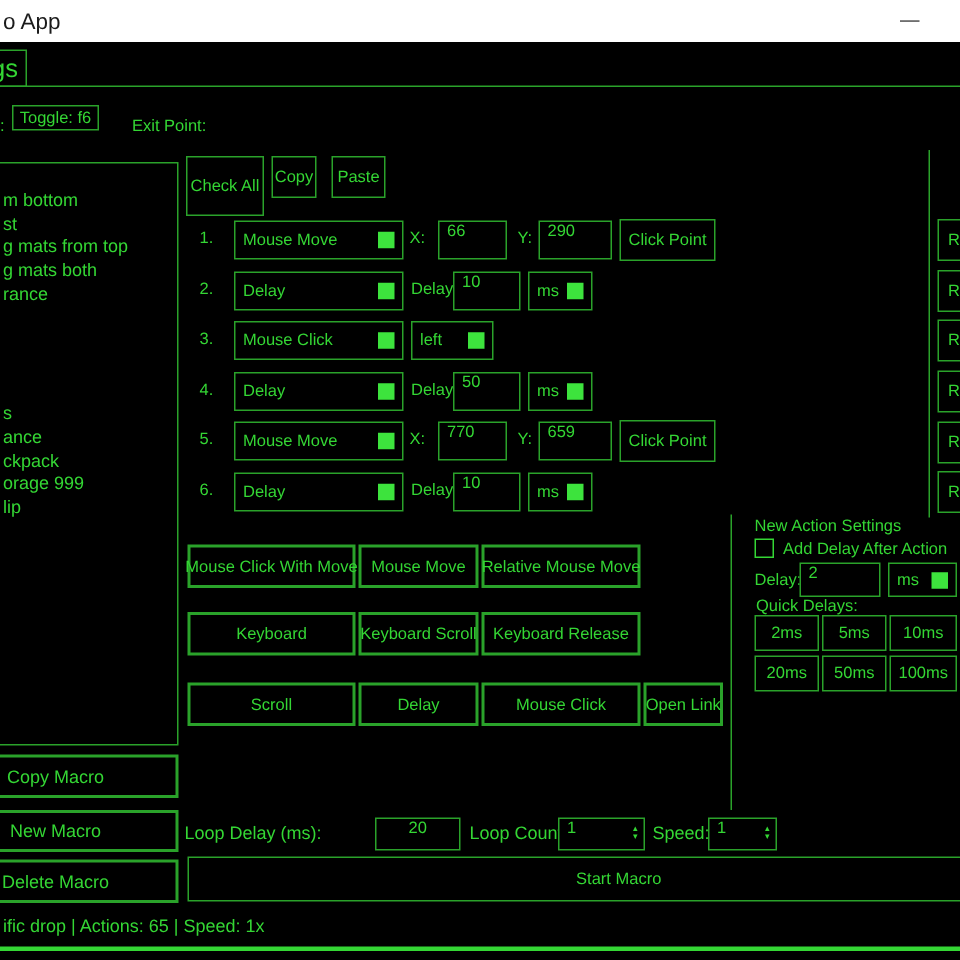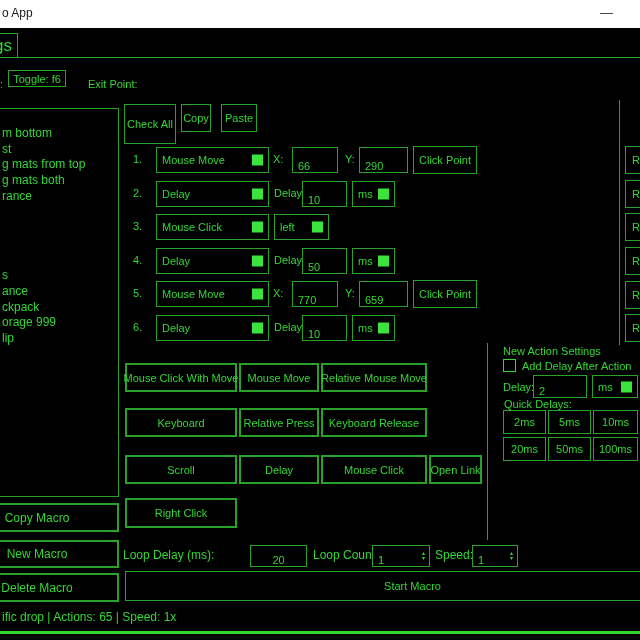--- a/index.html
+++ b/index.html
@@ -10,39 +10,39 @@
   *{box-sizing:border-box;margin:0;padding:0}
   body{background:#000;font-family:"Liberation Sans",sans-serif}
   #screen{position:relative;width:640px;height:640px;background:#000;overflow:hidden}
   .abs{position:absolute}
   .lbl{position:absolute;color:var(--g);font-size:11px;white-space:nowrap;line-height:13px}
   .lbl12{position:absolute;color:var(--g);font-size:12px;white-space:nowrap;line-height:14px}
   .btn{position:absolute;background:#000;border:1px solid var(--gb);color:var(--g);
        display:flex;align-items:center;justify-content:center;font-size:11px;white-space:nowrap;cursor:default}
   .b2{border-width:2px}
   .inp{position:absolute;background:#000;border:1px solid var(--gb);color:var(--g);
-       font-size:11px;display:flex;align-items:flex-end;padding-left:5px;white-space:nowrap}
+       font-size:11px;display:flex;align-items:flex-start;padding-left:5px;white-space:nowrap}
   .inp.ctr{justify-content:center;padding-left:0}
   .dd{position:absolute;background:#000;border:1px solid var(--gb);color:var(--g);
       font-size:11px;display:flex;align-items:center;padding-left:5px;white-space:nowrap}
   .sq{position:absolute;right:5px;top:50%;transform:translateY(-50%);width:11px;height:11px;
       background:var(--gq);font-size:0;overflow:hidden}
   .line{position:absolute;background:var(--gb)}
   .spin{position:absolute;right:4px;top:50%;transform:translateY(-50%);display:flex;flex-direction:column;
         align-items:center;color:var(--g);font-size:6px;line-height:5px}
   .check{position:absolute;width:13px;height:13px;background:#000;border:1px solid var(--g)}
   .li{height:15.8px;line-height:15.8px;padding-left:13px;font-size:12px;color:var(--g);white-space:nowrap}
 </style>
 </head>
 <body>
 
 <div id="screen">
 
   <div class="abs" style="left:0;top:0;width:640px;height:28px;background:#fff">
-    <span style="position:absolute;left:2px;top:6px;font-size:12px;color:#1b1b1b">o App</span>
+    <span style="position:absolute;left:2px;top:6px;font-size:15px;color:#1b1b1b">o App</span>
     <span style="position:absolute;left:600px;top:5px;font-size:13px;color:#333">—</span>
   </div>
 
   <div class="abs" style="left:-20px;top:33px;width:38px;height:25px;border:1px solid var(--gb);background:#000;
               display:flex;align-items:center;justify-content:flex-end;padding-right:5px">
     <span style="color:var(--g);font-size:17px">gs</span>
   </div>
   <div class="line" style="left:0;top:57px;width:640px;height:1px"></div>
 
   <span class="lbl" style="left:0;top:78px">:</span>
@@ -163,29 +163,28 @@
   </div>
   <div class="btn" style="left:625px;top:314px;width:30px;height:28px;justify-content:flex-start;padding-left:6px">R</div>
 
   <div class="line" style="left:619px;top:100px;width:1px;height:245px"></div>
 
   <div class="btn b2" style="left:125px;top:363px;width:112px;height:29px">Mouse Click With Move</div>
   <div class="btn b2" style="left:239px;top:363px;width:80px;height:29px">Mouse Move</div>
   <div class="btn b2" style="left:321px;top:363px;width:106px;height:29px">Relative Mouse Move</div>
 
   <div class="btn b2" style="left:125px;top:408px;width:112px;height:29px">Keyboard</div>
-  <div class="btn b2" style="left:239px;top:408px;width:80px;height:29px">Relative Press</div>
+  <div class="btn b2" style="left:239px;top:408px;width:80px;height:29px">Keyboard Scroll</div>
   <div class="btn b2" style="left:321px;top:408px;width:106px;height:29px">Keyboard Release</div>
 
   <div class="btn b2" style="left:125px;top:455px;width:112px;height:29px">Scroll</div>
   <div class="btn b2" style="left:239px;top:455px;width:80px;height:29px">Delay</div>
   <div class="btn b2" style="left:321px;top:455px;width:106px;height:29px">Mouse Click</div>
   <div class="btn b2" style="left:429px;top:455px;width:53px;height:29px">Open Link</div>
 
-  <div class="btn b2" style="left:125px;top:498px;width:112px;height:30px">Right Click</div>
 
   <div class="line" style="left:487px;top:343px;width:1px;height:197px"></div>
   <span class="lbl" style="left:503px;top:345px">New Action Settings</span>
   <span class="check" style="left:503px;top:359px"></span>
   <span class="lbl" style="left:522px;top:360px">Add Delay After Action</span>
   <span class="lbl" style="left:503px;top:381px">Delay:</span>
   <div class="inp" style="left:533px;top:375px;width:54px;height:23px">
     <span>2</span>
     </div>
   <div class="dd" style="left:592px;top:375px;width:46px;height:23px">

